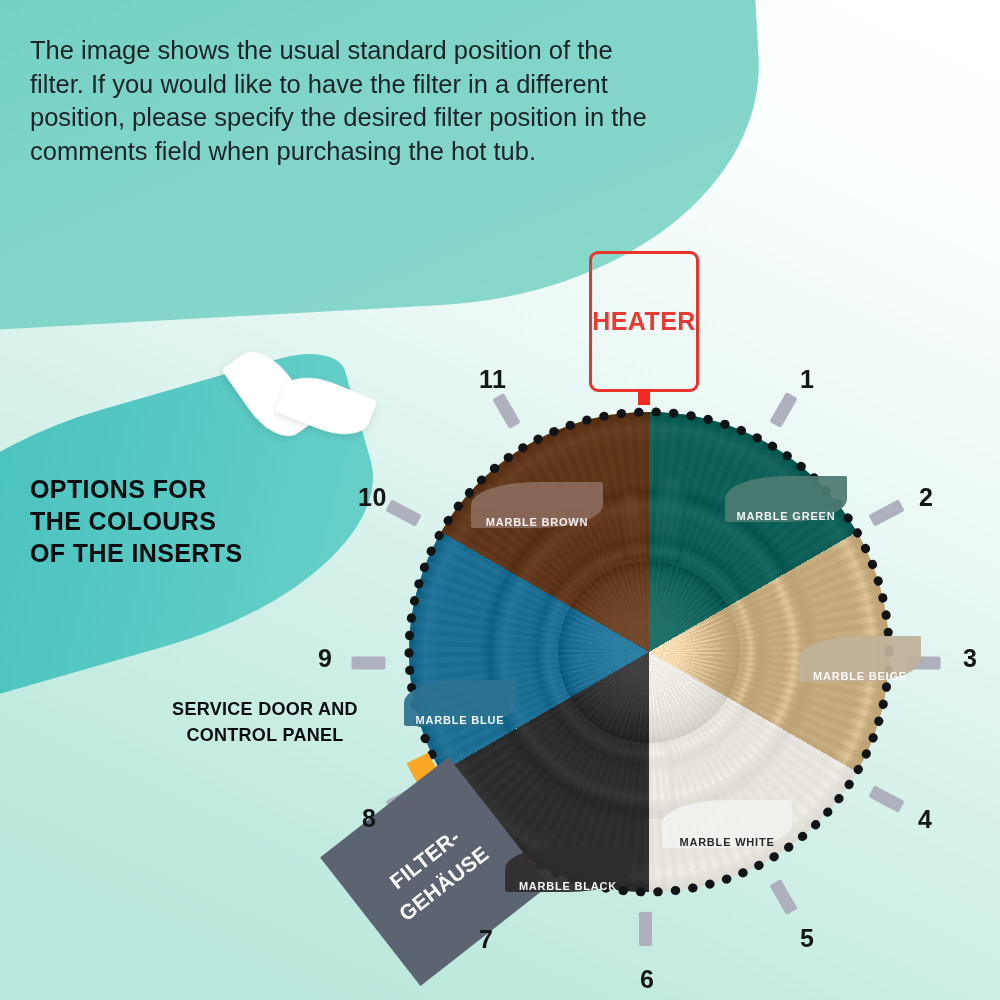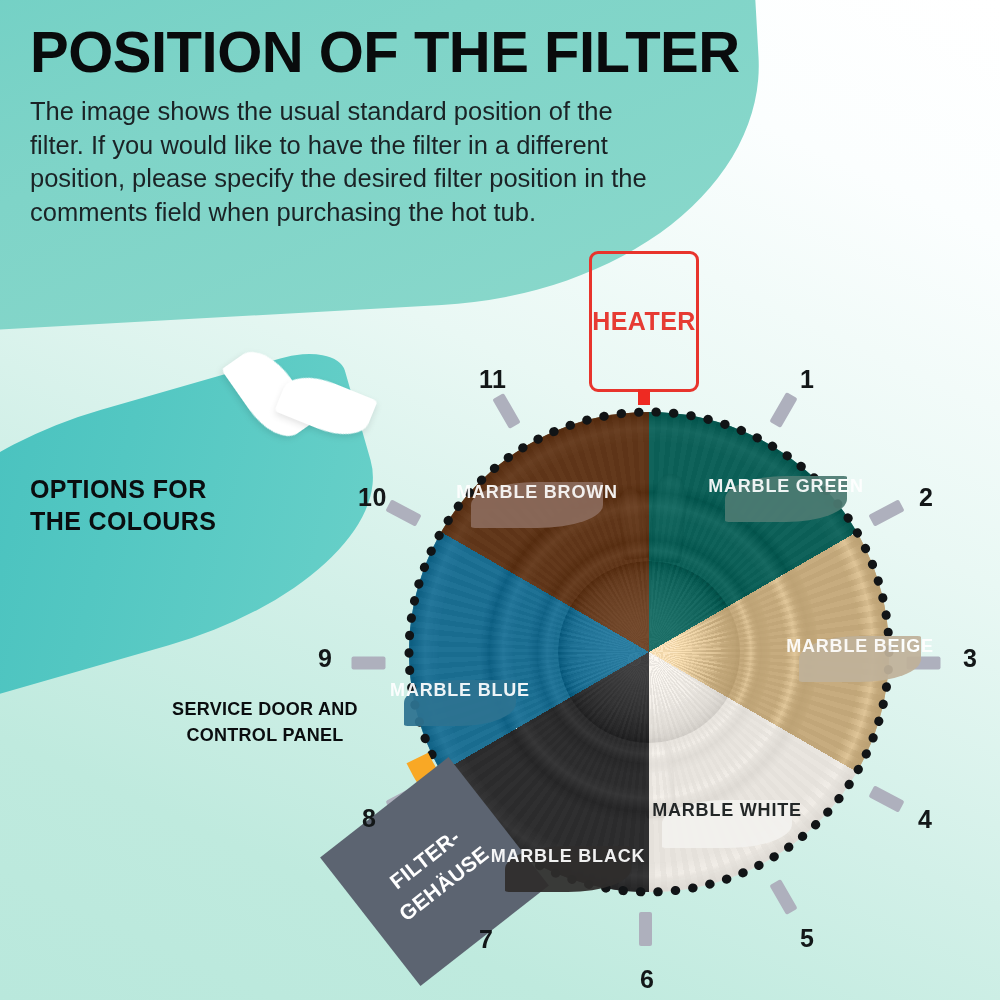--- a/index.html
+++ b/index.html
@@ -124,25 +124,25 @@
 
   .dotted-ring {
     position: absolute; inset: 0;
     border-radius: 50%;
     z-index: 6;
   }
 
   
   .marble-badge {
     position: absolute; z-index: 8;
-    display: flex; align-items: flex-start; justify-content: center;
+    display: flex; align-items: flex-end; justify-content: center;
     border-radius: 50% 3% 50% 3%;
     padding: 0 10px;
     white-space: nowrap;
-    font-size: 18px; font-weight: 700; letter-spacing: 0.8px;
+    font-size: 11px; font-weight: 700; letter-spacing: 0.8px;
     text-transform: uppercase;
   }
 
   
   .clock-num {
     position: absolute; z-index: 7;
     font-size: 25px; font-weight: 700; color: #131718;
     letter-spacing: 0.5px;
   }
   .tick {
@@ -175,30 +175,30 @@
     text-transform: uppercase;
   }
 </style>
 </head>
 <body>
 
 <div id="stage">
 
   <div class="header-blob"></div>
   <div class="header-text">
-    <div class="page-title">POSITION OF THE FILTER</div>
     <div class="page-sub">The image shows the usual standard position of the filter. If you would like to have the filter in a different position, please specify the desired filter position in the comments field when purchasing the hot tub.</div>
   </div>
 
   <div class="side-leaf"></div>
   <div class="white-leaf a"></div>
   <div class="white-leaf b"></div>
   <div class="side-leaf-text">
     <div>OPTIONS FOR</div>
     <div>THE COLOURS</div>
+    <div>OF THE INSERTS</div>
   </div>
 
   <div class="heater-box">
     <span class="heater-label">HEATER</span>
   </div>
   <div class="heater-stem"></div>
 
   <svg class="service-arc" width="90" height="190" viewBox="0 0 90 190">
     <path id="svc-arc" d="M 221.02663921777628 275.46318129522274 A 272 272 0 0 1 51.52801940662664 133.23695192662916 L 73.09907651780662 122.71604440369128 A 248 248 0 0 0 227.64193575738426 252.39290059270309 Z" fill="#f9a825"></path>
   </svg>

